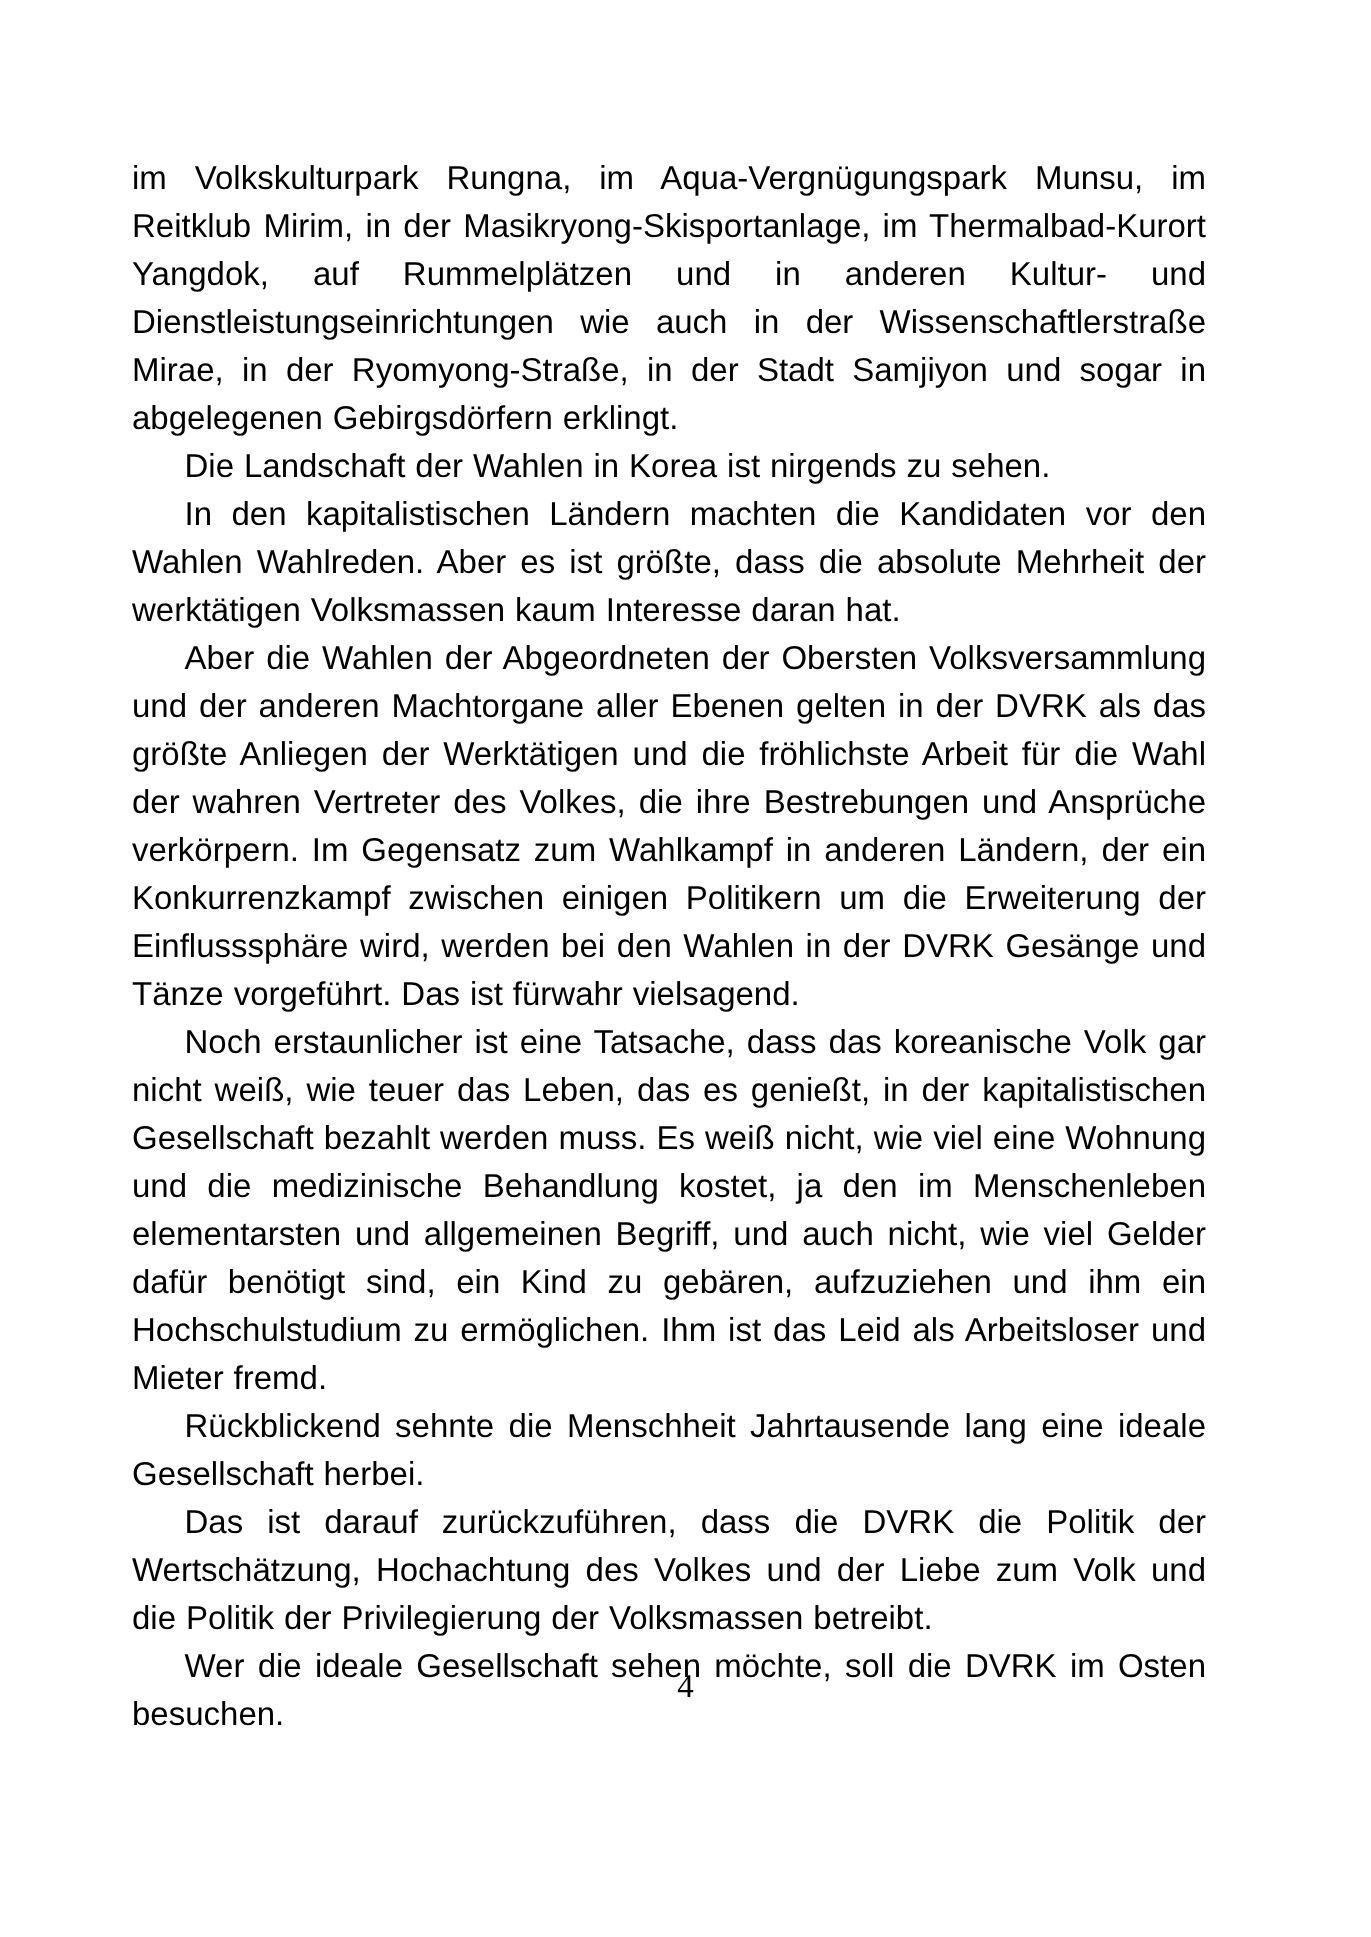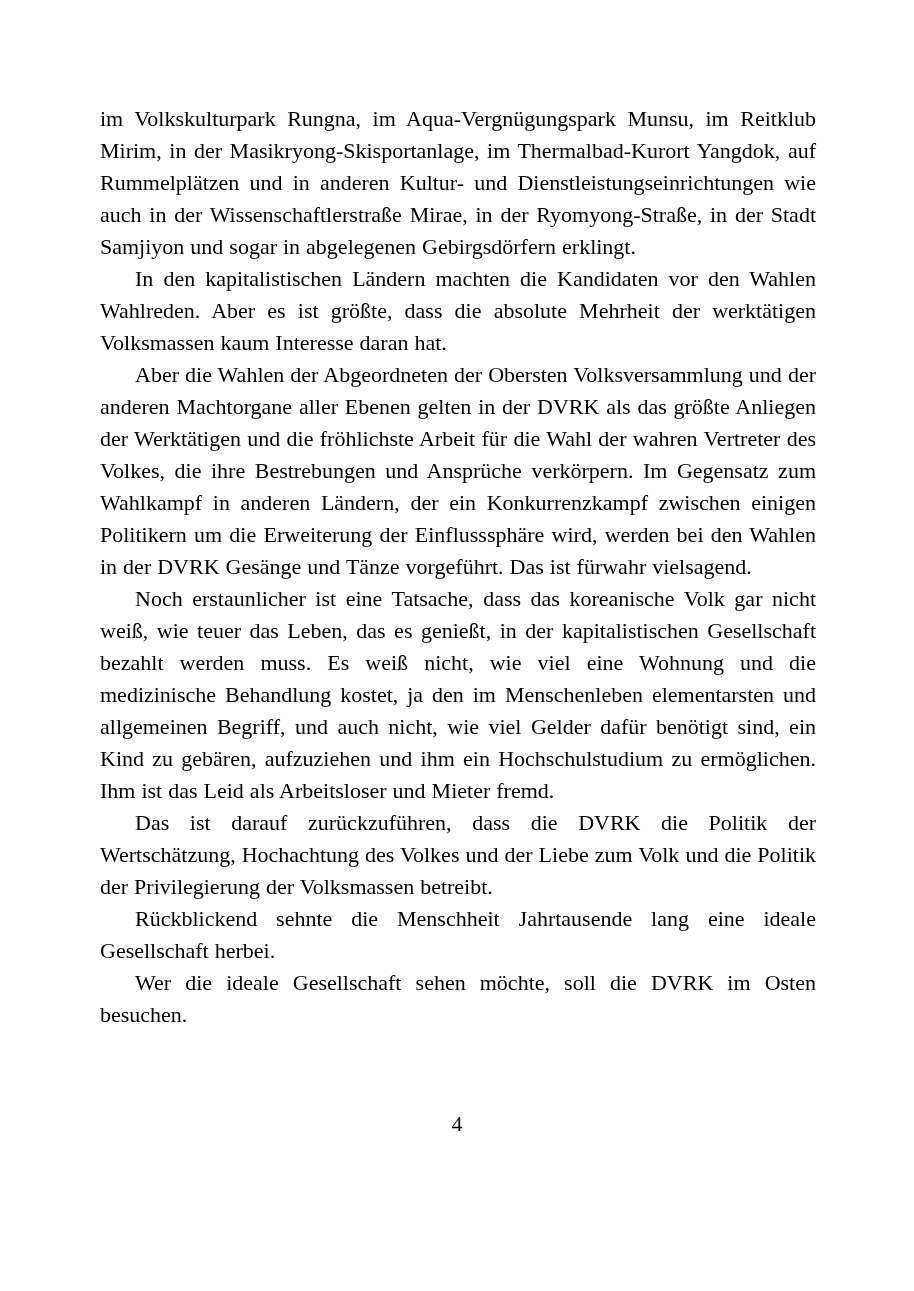--- a/index.html
+++ b/index.html
@@ -9,24 +9,24 @@
   }
   .page {
     position: relative;
     width: 914px;
     height: 1291px;
     background: #ffffff;
     overflow: hidden;
   }
   .text-block {
     position: absolute;
-    left: 100px;
+    left: 88px;
     top: 103px;
     width: 716px;
-    font-family: Liberation Serif, serif;
+    font-family: Liberation Sans, sans-serif;
     font-size: 22px;
     line-height: 32px;
     color: #000000;
     text-align: justify;
     text-align-last: left;
     letter-spacing: 0;
   }
   .text-block p {
     margin: 0;
     padding: 0;
@@ -48,21 +48,22 @@
     line-height: 28px;
     color: #000000;
   }
 </style>
 </head>
 <body>
 
 <div class="page">
   <div class="text-block">
     <p class="no-indent">im Volkskulturpark Rungna, im Aqua-Vergnügungspark Munsu, im Reitklub Mirim, in der Masikryong-Skisportanlage, im Thermalbad-Kurort Yangdok, auf Rummelplätzen und in anderen Kultur- und Dienstleistungseinrichtungen wie auch in der Wissenschaftlerstraße Mirae, in der Ryomyong-Straße, in der Stadt Samjiyon und sogar in abgelegenen Gebirgsdörfern erklingt.</p>
+    <p>Die Landschaft der Wahlen in Korea ist nirgends zu sehen.</p>
     <p>In den kapitalistischen Ländern machten die Kandidaten vor den Wahlen Wahlreden. Aber es ist größte, dass die absolute Mehrheit der werktätigen Volksmassen kaum Interesse daran hat.</p>
     <p>Aber die Wahlen der Abgeordneten der Obersten Volksversammlung und der anderen Machtorgane aller Ebenen gelten in der DVRK als das größte Anliegen der Werktätigen und die fröhlichste Arbeit für die Wahl der wahren Vertreter des Volkes, die ihre Bestrebungen und Ansprüche verkörpern. Im Gegensatz zum Wahlkampf in anderen Ländern, der ein Konkurrenzkampf zwischen einigen Politikern um die Erweiterung der Einflusssphäre wird, werden bei den Wahlen in der DVRK Gesänge und Tänze vorgeführt. Das ist fürwahr vielsagend.</p>
     <p>Noch erstaunlicher ist eine Tatsache, dass das koreanische Volk gar nicht weiß, wie teuer das Leben, das es genießt, in der kapitalistischen Gesellschaft bezahlt werden muss. Es weiß nicht, wie viel eine Wohnung und die medizinische Behandlung kostet, ja den im Menschenleben elementarsten und allgemeinen Begriff, und auch nicht, wie viel Gelder dafür benötigt sind, ein Kind zu gebären, aufzuziehen und ihm ein Hochschulstudium zu ermöglichen. Ihm ist das Leid als Arbeitsloser und Mieter fremd.</p>
+    <p>Rückblickend sehnte die Menschheit Jahrtausende lang eine ideale Gesellschaft herbei.</p>
     <p>Das ist darauf zurückzuführen, dass die DVRK die Politik der Wertschätzung, Hochachtung des Volkes und der Liebe zum Volk und die Politik der Privilegierung der Volksmassen betreibt.</p>
-    <p>Rückblickend sehnte die Menschheit Jahrtausende lang eine ideale Gesellschaft herbei.</p>
     <p>Wer die ideale Gesellschaft sehen möchte, soll die DVRK im Osten besuchen.</p>
   </div>
   <div class="page-number">4</div>
 </div>
 
 </body></html>

